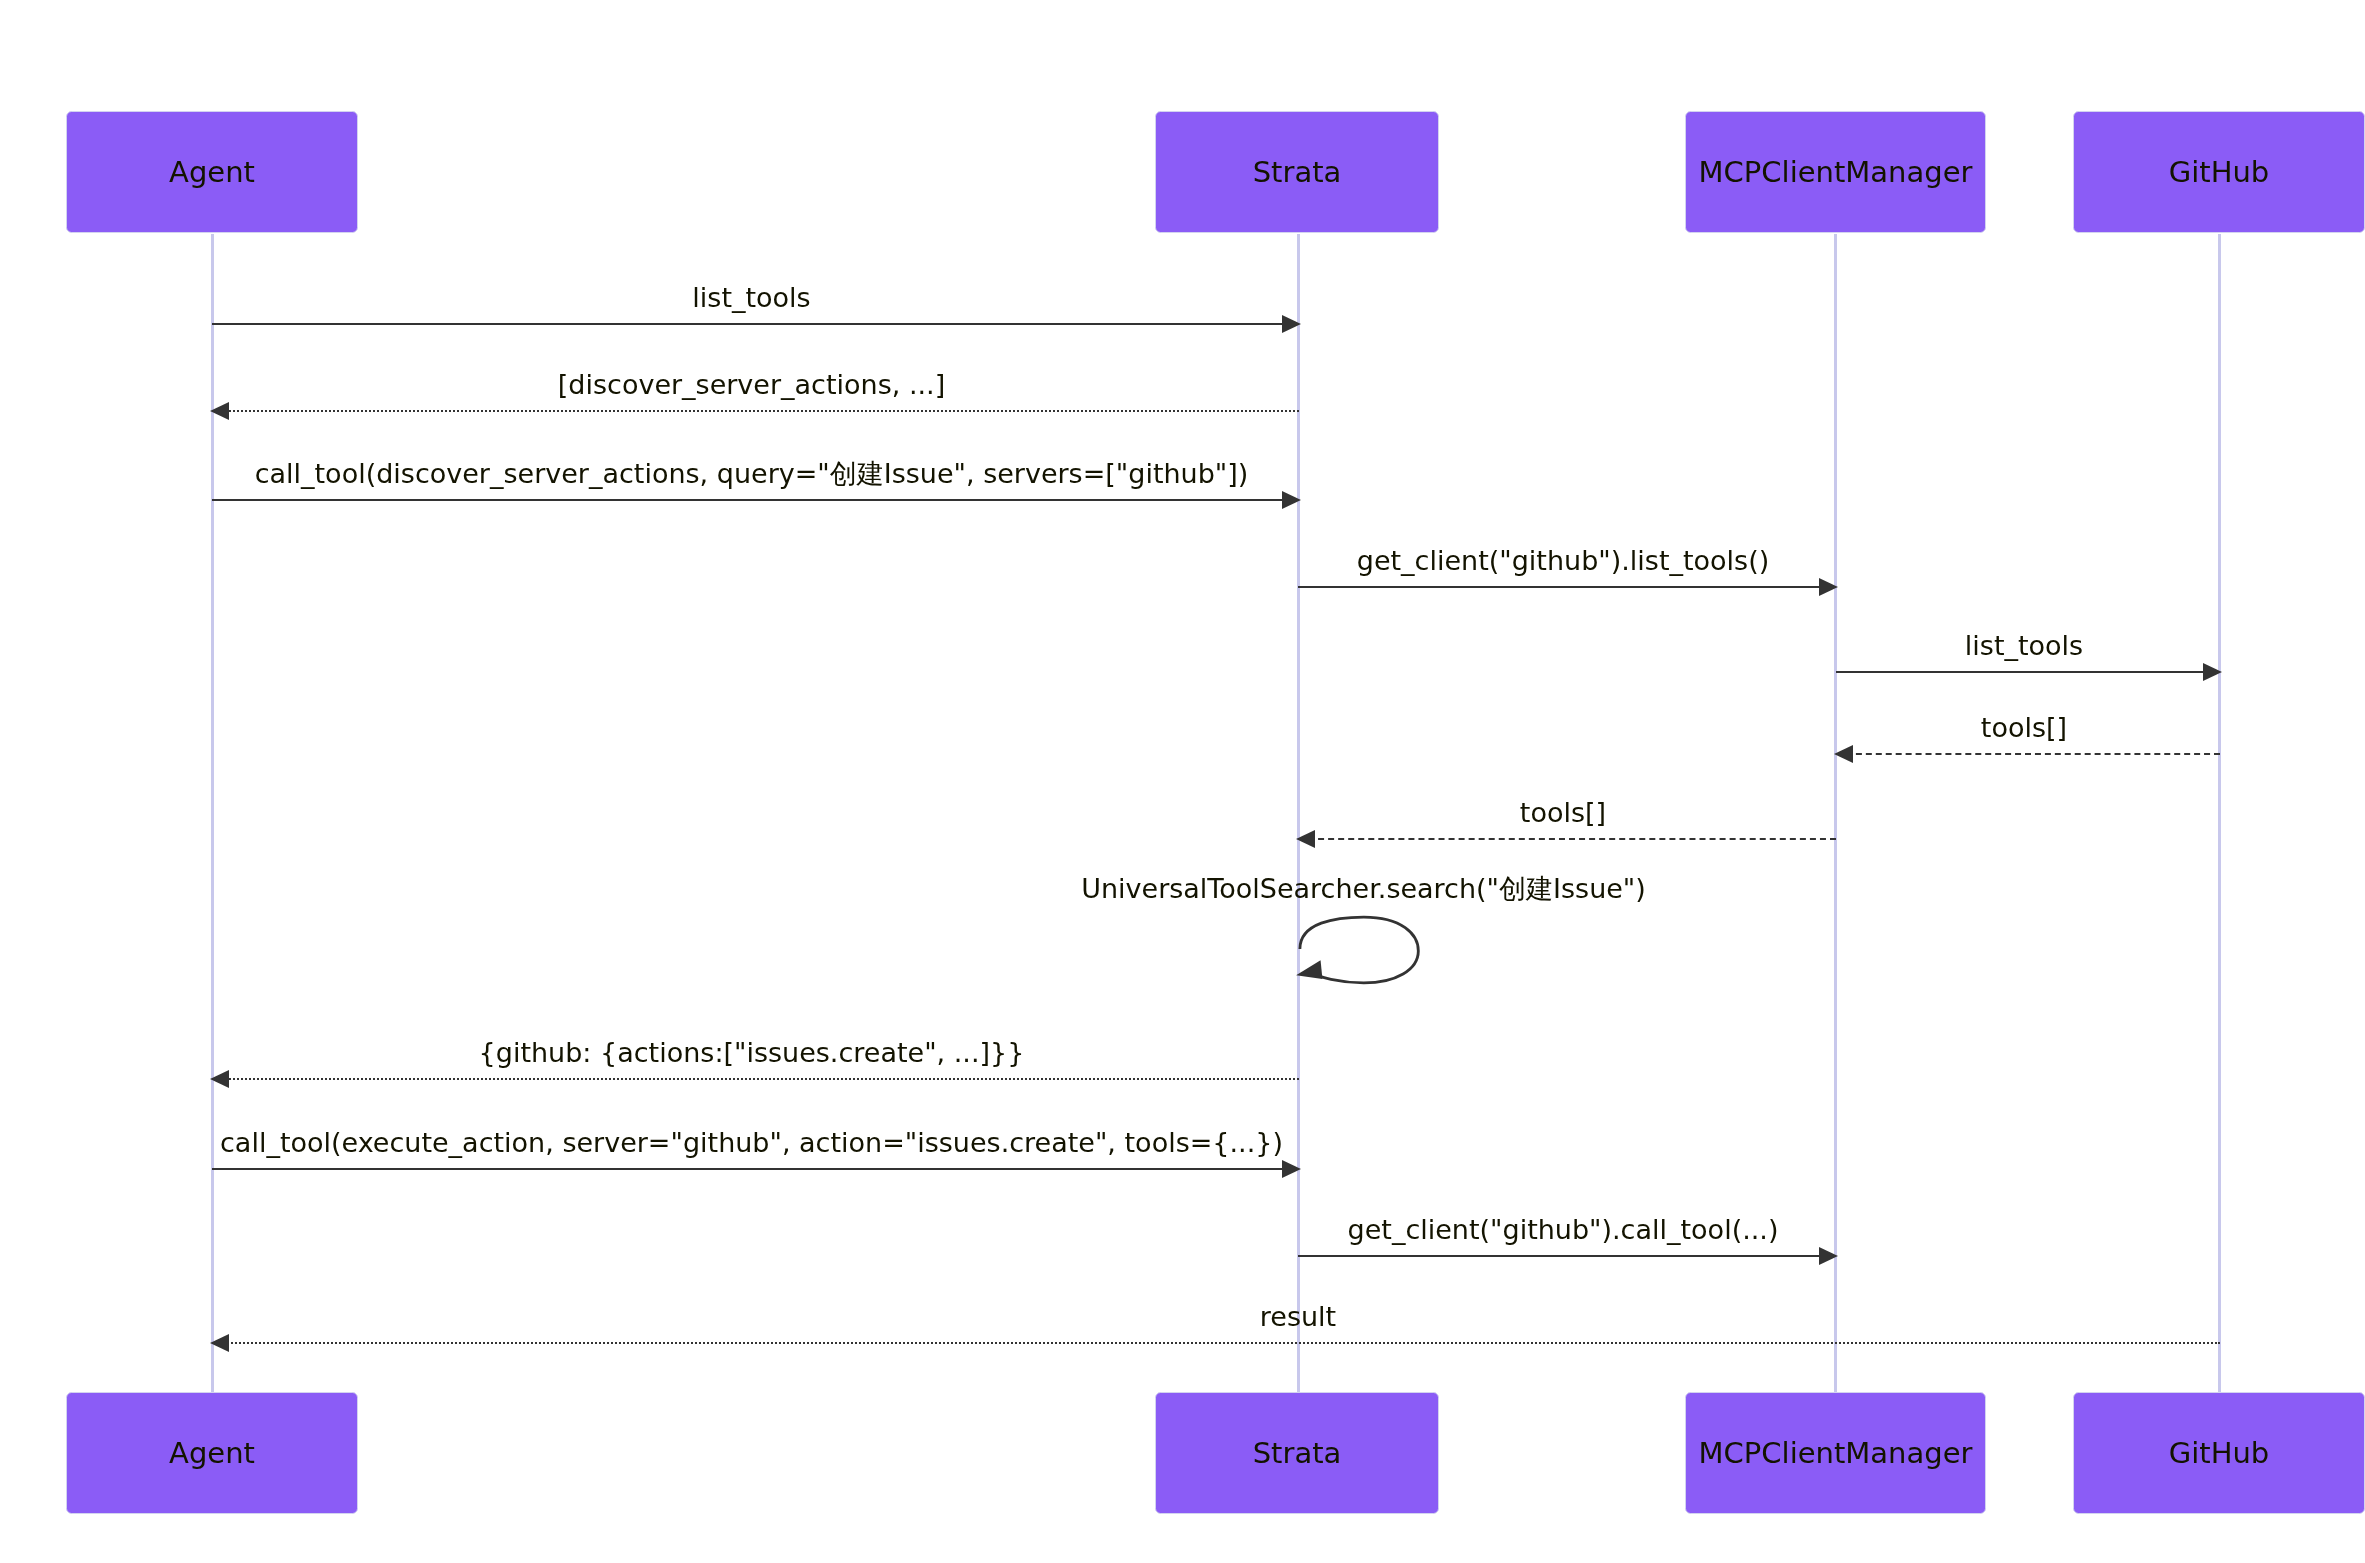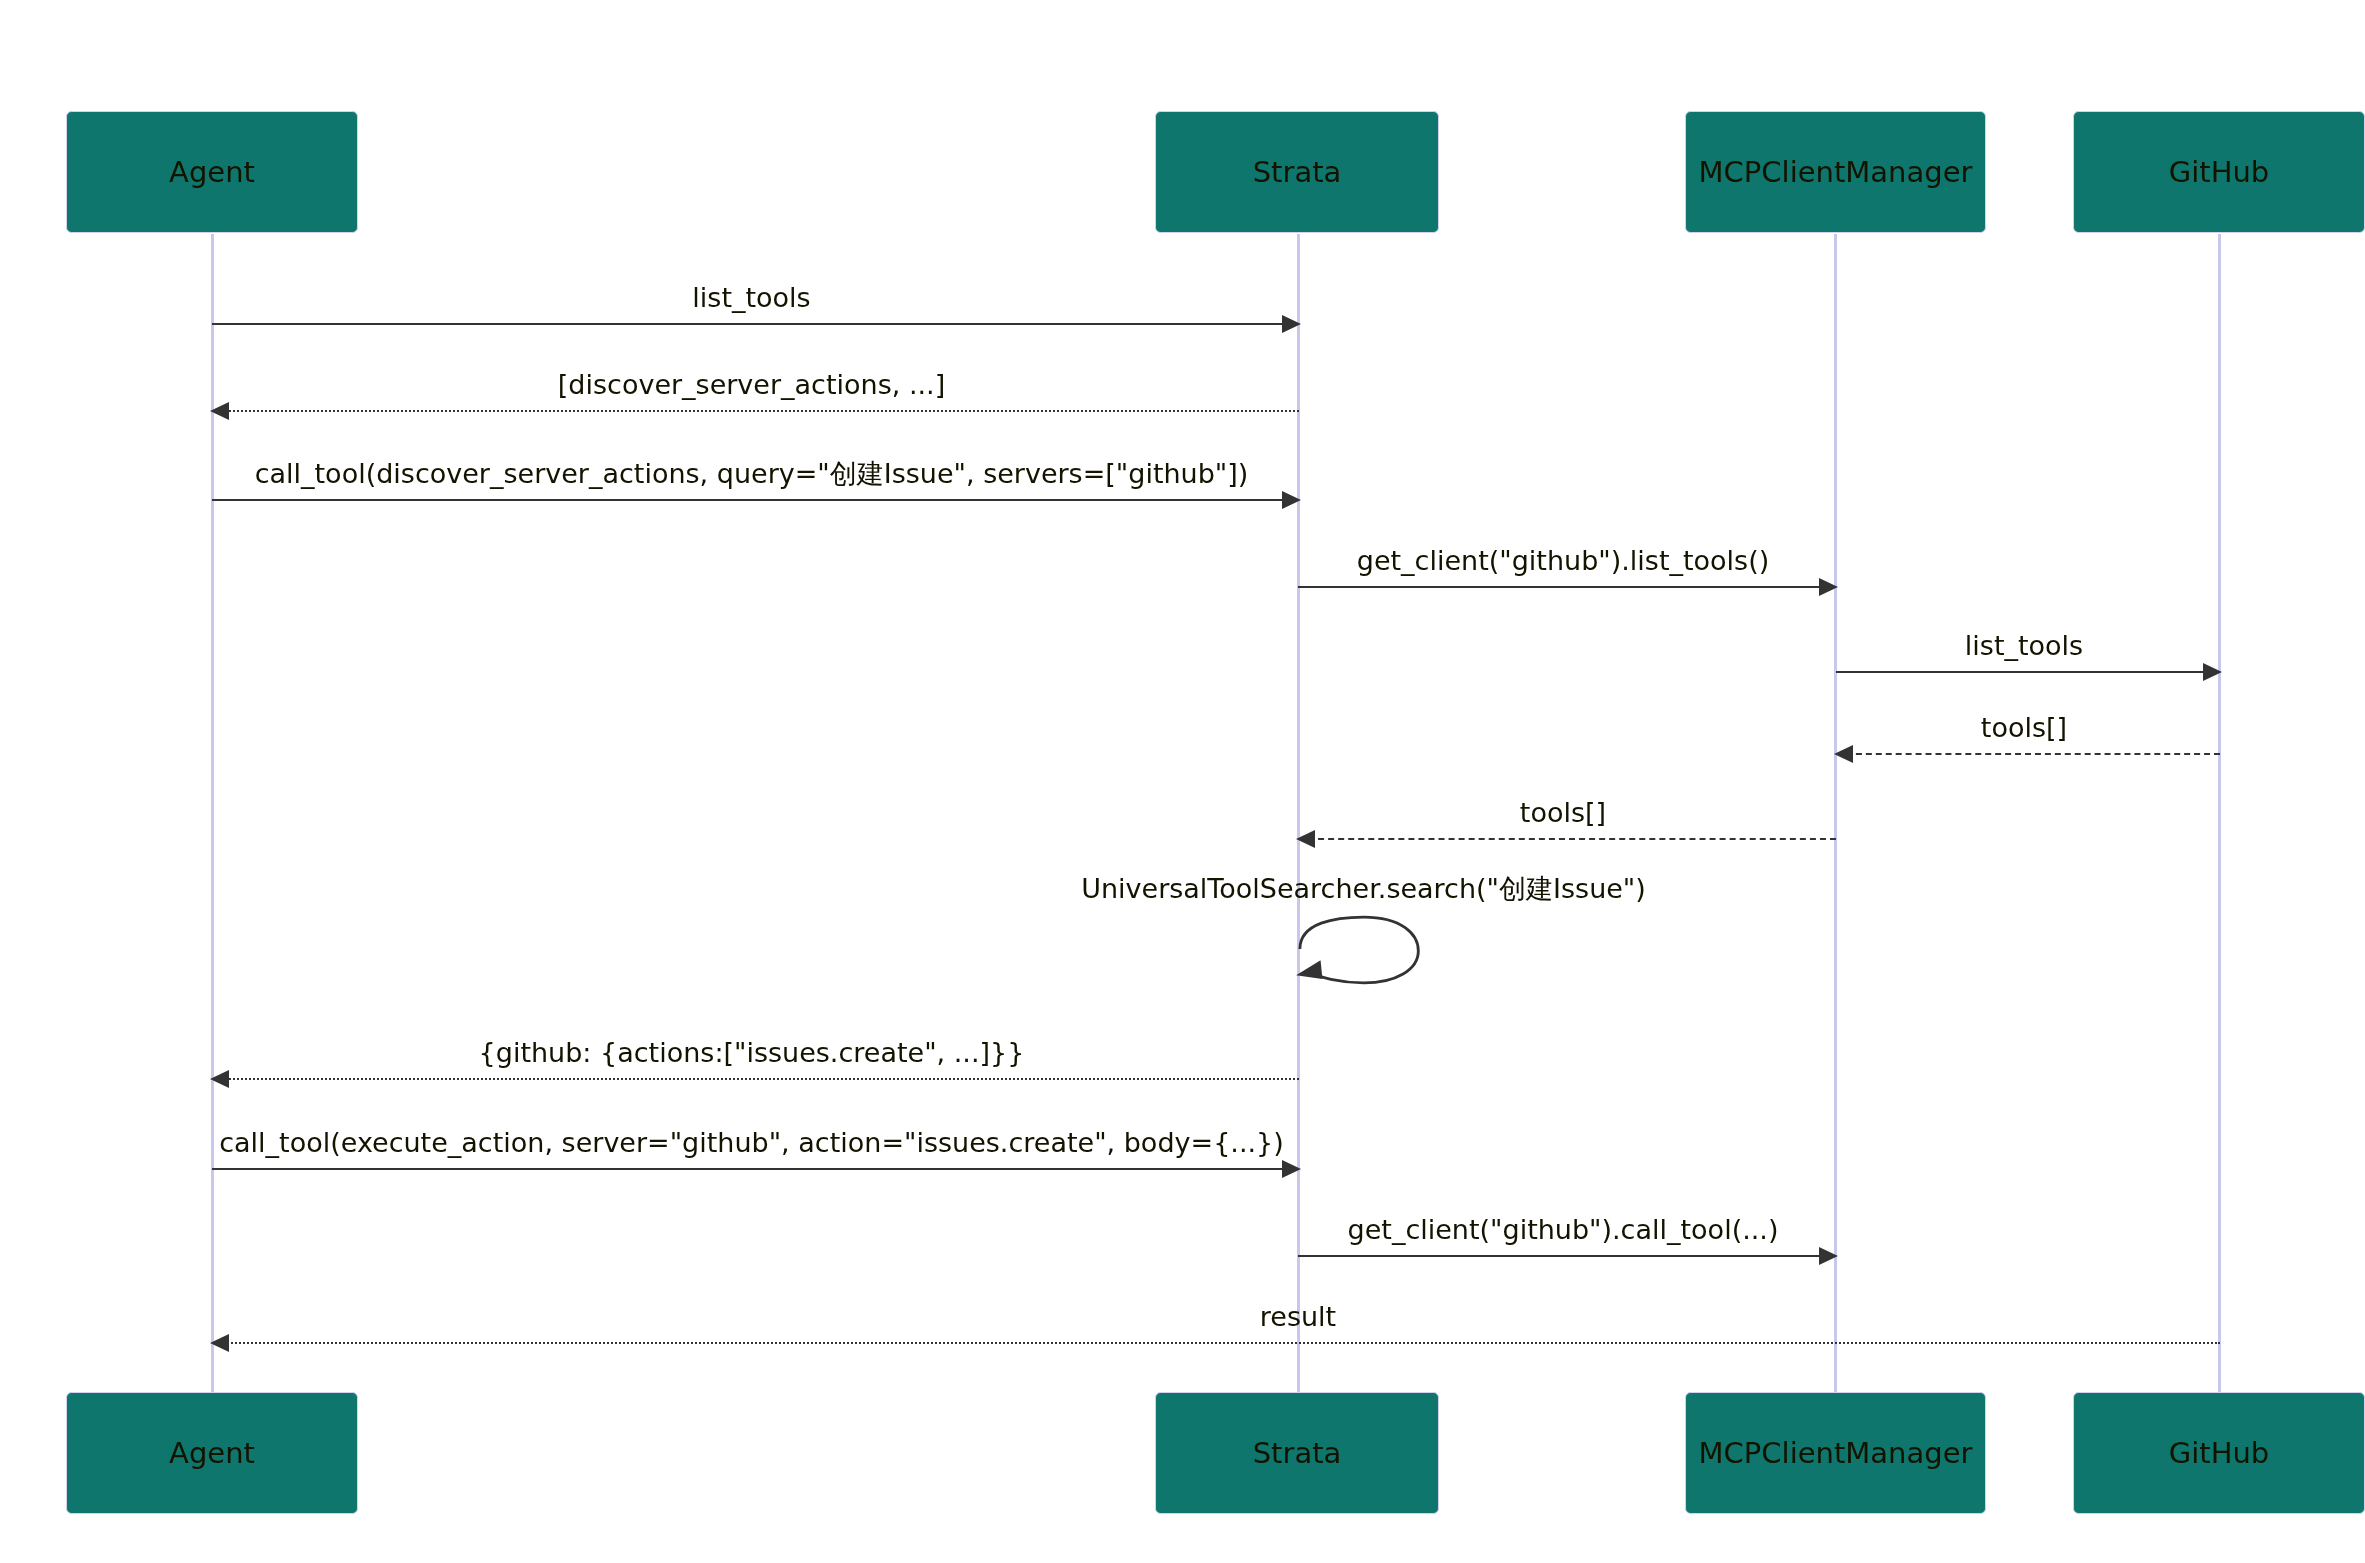--- a/index.html
+++ b/index.html
@@ -15,21 +15,21 @@
   .lifeline{
     position:absolute;
     width:2.8px;
     background:#C8C8EC;
   }
 
   
   .actor-box{
     position:absolute;
     box-sizing:border-box;
-    background:#0f766e;
+    background:#8b5cf6;
     border:1.9px solid #D3D3F0;
     border-radius:5.6px;
     display:flex;
     align-items:center;
     justify-content:center;
     z-index:5;
   }
   .actor-label{
     font-size:29px;
     color:#131300;
@@ -180,21 +180,21 @@
 
   <div class="msg dotted" style="left:212px;top:1078px;width:1087px;">
     <div class="line"></div>
     <div class="head left"></div>
     <div class="label">{github: {actions:["issues.create", ...]}}</div>
   </div>
 
   <div class="msg" style="left:212px;top:1168px;width:1087px;">
     <div class="line"></div>
     <div class="head right"></div>
-    <div class="label">call_tool(execute_action, server="github", action="issues.create", body={...})</div>
+    <div class="label">call_tool(execute_action, server="github", action="issues.create", tools={...})</div>
   </div>
 
   <div class="msg" style="left:1298px;top:1255px;width:538px;">
     <div class="line"></div>
     <div class="head right"></div>
     <div class="label">get_client("github").call_tool(...)</div>
   </div>
 
   <div class="msg dotted" style="left:212px;top:1342px;width:2008px;">
     <div class="line"></div>

